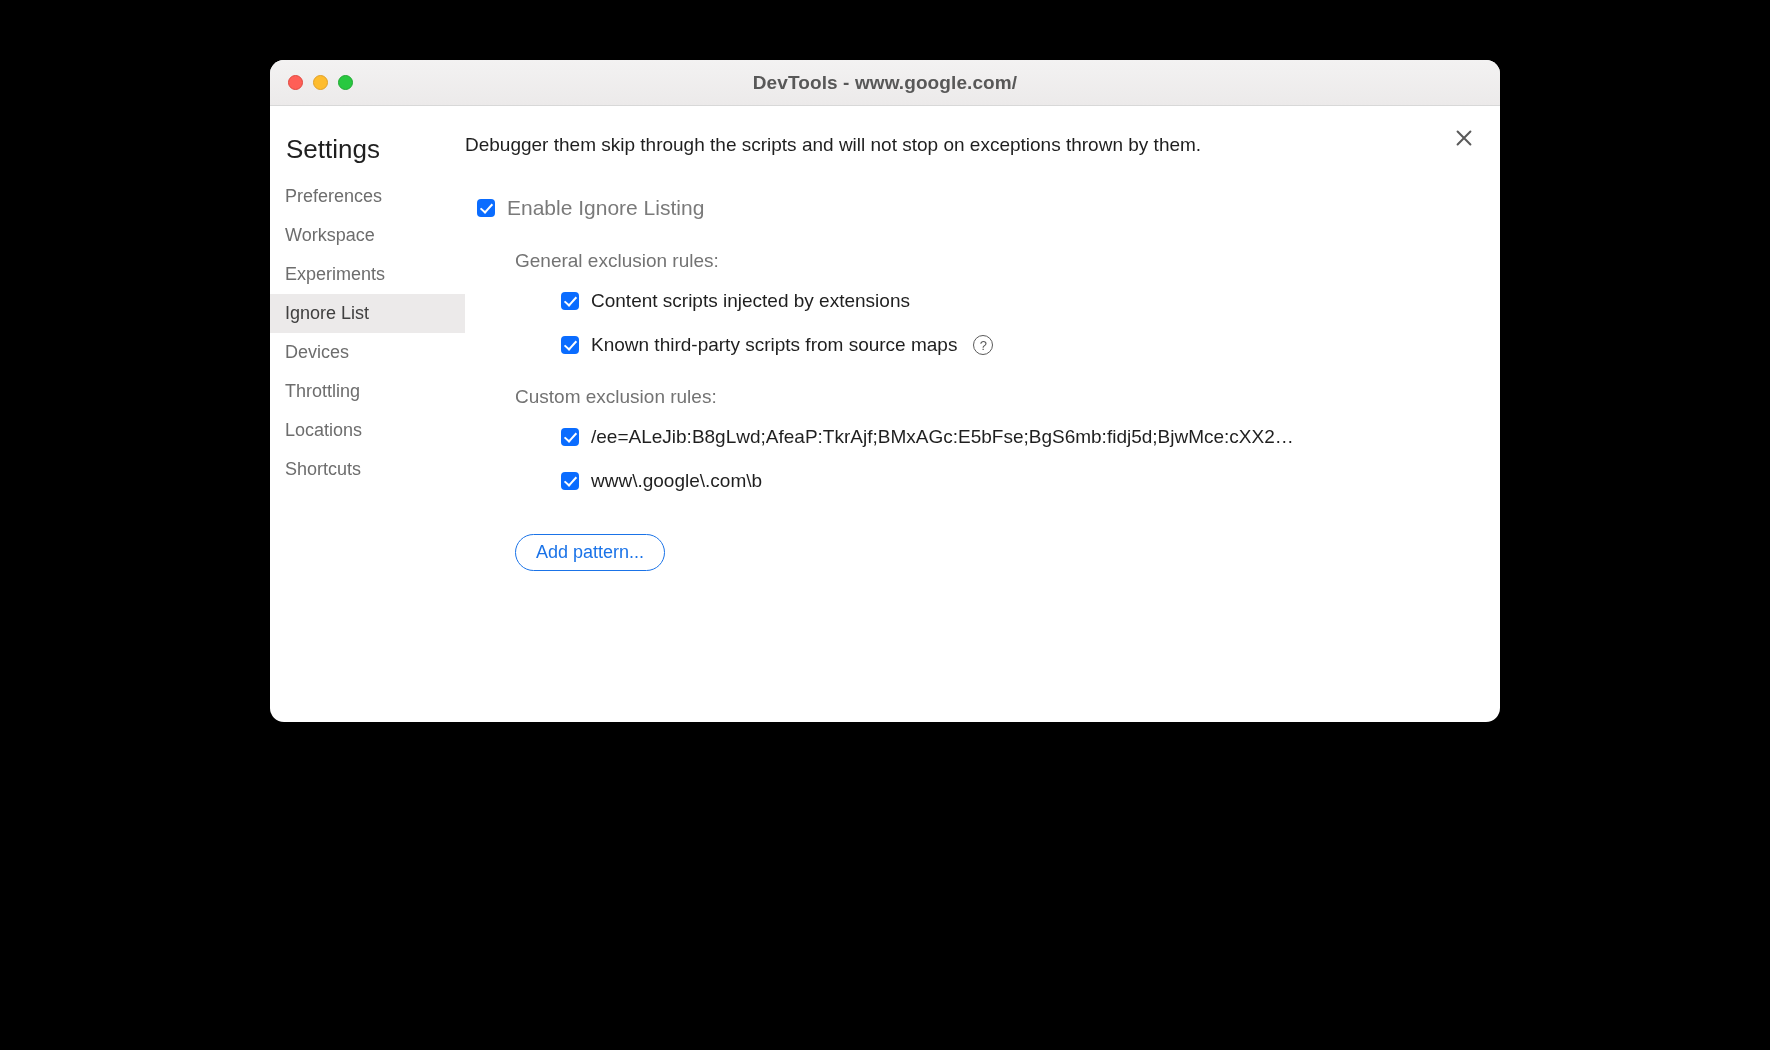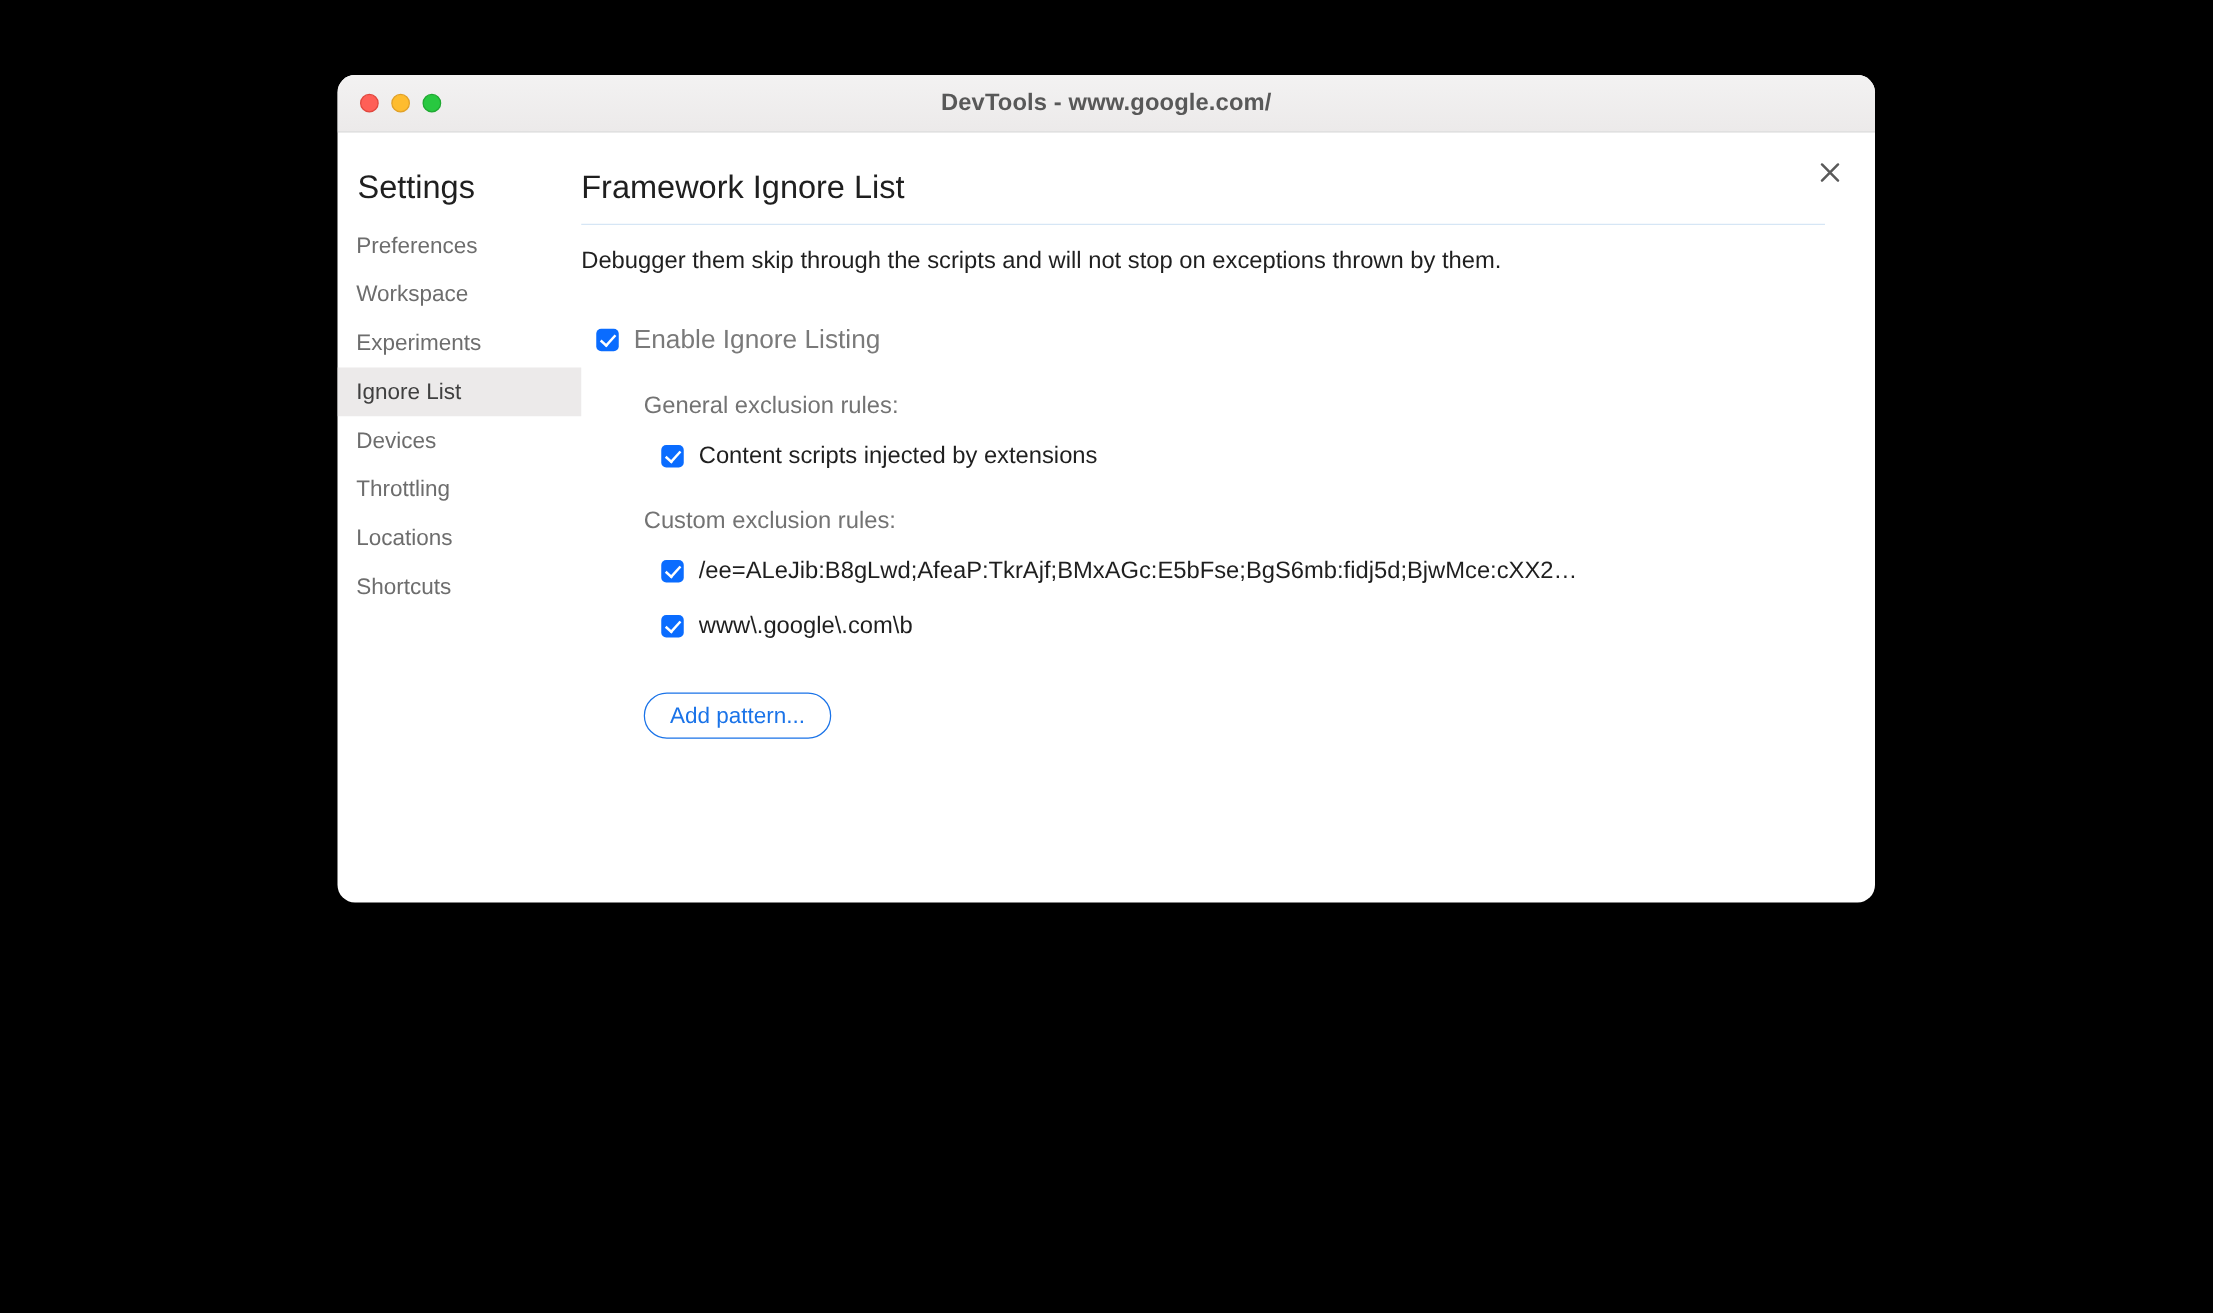--- a/index.html
+++ b/index.html
@@ -111,21 +111,21 @@
       color: #1f1f1f;
       margin-bottom: 40px;
     }
     .chk-row {
       display: flex;
       align-items: center;
       gap: 12px;
       margin-bottom: 10px;
     }
     .chk-row.main-chk { margin-left: 12px; margin-bottom: 30px; }
-    .chk-row.indent { margin-left: 64px; margin-bottom: 22px; }
+    .chk-row.indent { margin-left: 96px; margin-bottom: 22px; }
     .chkbox {
       width: 18px;
       height: 18px;
       border-radius: 4px;
       background: #0a6cff;
       flex-shrink: 0;
       position: relative;
       cursor: pointer;
     }
     .chkbox::after {
@@ -215,34 +215,38 @@
           <div class="side-item"><span>Experiments</span></div>
           <div class="side-item active"><span>Ignore List</span></div>
           <div class="side-item"><span>Devices</span></div>
           <div class="side-item"><span>Throttling</span></div>
           <div class="side-item"><span>Locations</span></div>
           <div class="side-item"><span>Shortcuts</span></div>
         </div>
     </div>
 
     <div class="main">
-      <div class="page-title">Framework Ignore List</div>
       <div class="desc">Debugger them skip through the scripts and will not stop on exceptions thrown by them.</div>
 
       <div class="chk-row main-chk">
         <div class="chkbox"></div>
         <span class="lbl">Enable Ignore Listing</span>
       </div>
 
       <div class="section-hdr">General exclusion rules:</div>
       <div id="general-rules">
           <div class="chk-row indent">
             <div class="chkbox"></div>
             <span class="lbl">Content scripts injected by extensions</span>
           </div>
+          <div class="chk-row indent">
+            <div class="chkbox"></div>
+            <span class="lbl">Known third-party scripts from source maps</span>
+            <span class="help-icon">?</span>
+          </div>
         </div>
 
       <div class="section-hdr" style="margin-top:30px;">Custom exclusion rules:</div>
       <div id="custom-rules">
           <div class="chk-row indent">
             <div class="chkbox"></div>
             <span class="lbl truncate">/ee=ALeJib:B8gLwd;AfeaP:TkrAjf;BMxAGc:E5bFse;BgS6mb:fidj5d;BjwMce:cXX2…</span>
           </div>
           <div class="chk-row indent">
             <div class="chkbox"></div>

